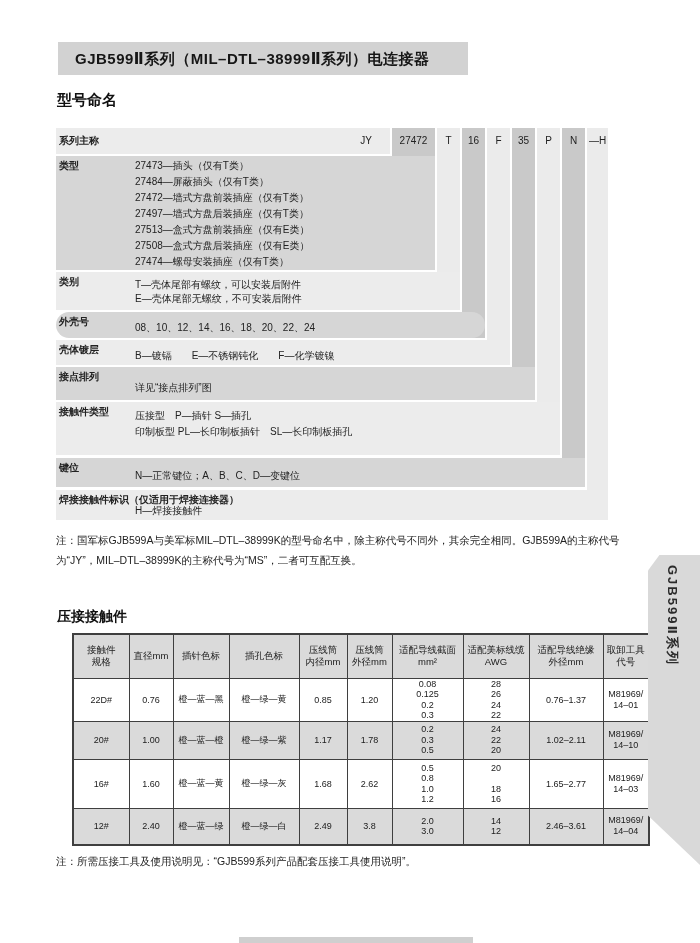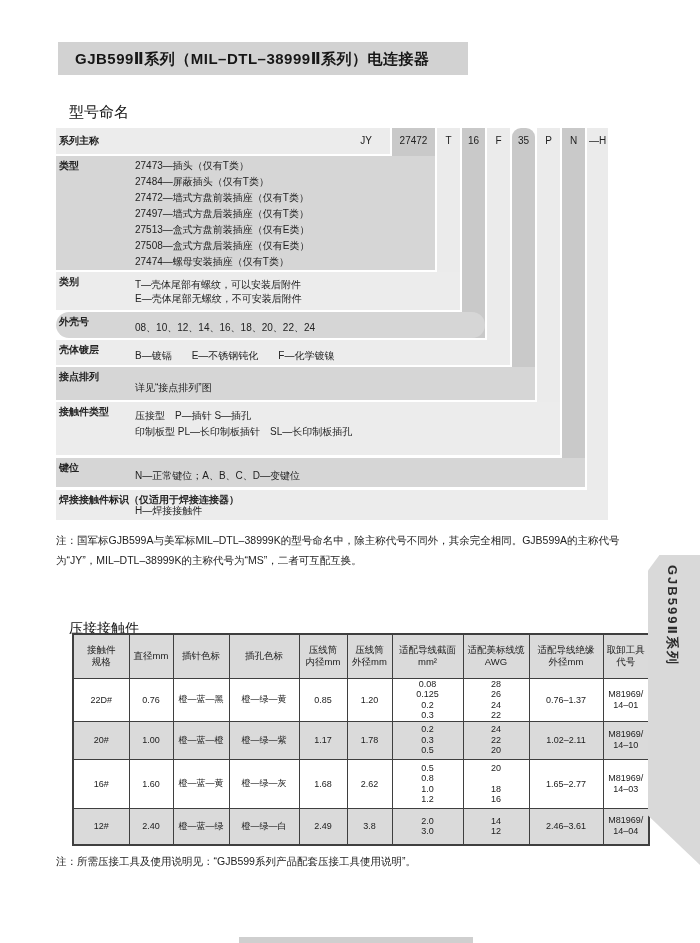--- a/index.html
+++ b/index.html
@@ -7,21 +7,21 @@
     position:relative;width:700px;height:943px;background:#ffffff;
     font-family:"Liberation Sans","DejaVu Sans",sans-serif;color:#1b1b1b;
     overflow:hidden;margin:0 auto;
   }
   
   .title-bar{
     position:absolute;left:58px;top:42px;width:410px;height:33px;
     background:#d2d2d2;color:#161616;font-size:15px;font-weight:bold;
     line-height:33px;padding-left:17px;box-sizing:border-box;letter-spacing:.5px;
   }
-  .sec-heading{position:absolute;font-size:15px;font-weight:normal;color:#111;margin:12px;}
+  .sec-heading{position:absolute;font-size:15px;font-weight:bold;color:#111;margin:0;}
   #naming-heading{left:57px;top:91px;}
   #crimp-heading{left:57px;top:608px;font-size:14px;}
   
   .diagram{position:absolute;left:56px;top:128px;width:552px;height:392px;font-size:10px;}
   .bar{position:absolute;top:0;}
   .bar.dark{background:#c9c9c9;}
   .bar.light{background:#ebebeb;}
   .bar-cell{display:block;width:100%;height:26px;line-height:26px;text-align:center;color:#222;}
   .row-block{position:absolute;left:0;box-sizing:border-box;}
   .row-block.light{background:#ececec;}
@@ -78,21 +78,21 @@
       </div>
     <div class="bar light" style="left:381px;width:23px;height:182px;">
         <span class="bar-cell">T</span>
       </div>
     <div class="bar dark" style="left:406px;width:23px;height:210px;">
         <span class="bar-cell">16</span>
       </div>
     <div class="bar light" style="left:431px;width:23px;height:237px;">
         <span class="bar-cell">F</span>
       </div>
-    <div class="bar dark" style="left:456px;width:23px;height:272px;border-radius:9px;">
+    <div class="bar dark" style="left:456px;width:23px;height:272px;">
         <span class="bar-cell">35</span>
       </div>
     <div class="bar light" style="left:481px;width:23px;height:327px;">
         <span class="bar-cell">P</span>
       </div>
     <div class="bar dark" style="left:506px;width:23px;height:359px;">
         <span class="bar-cell">N</span>
       </div>
     <div class="bar light" style="left:531px;width:21px;height:390px;">
         <span class="bar-cell">—H</span>

